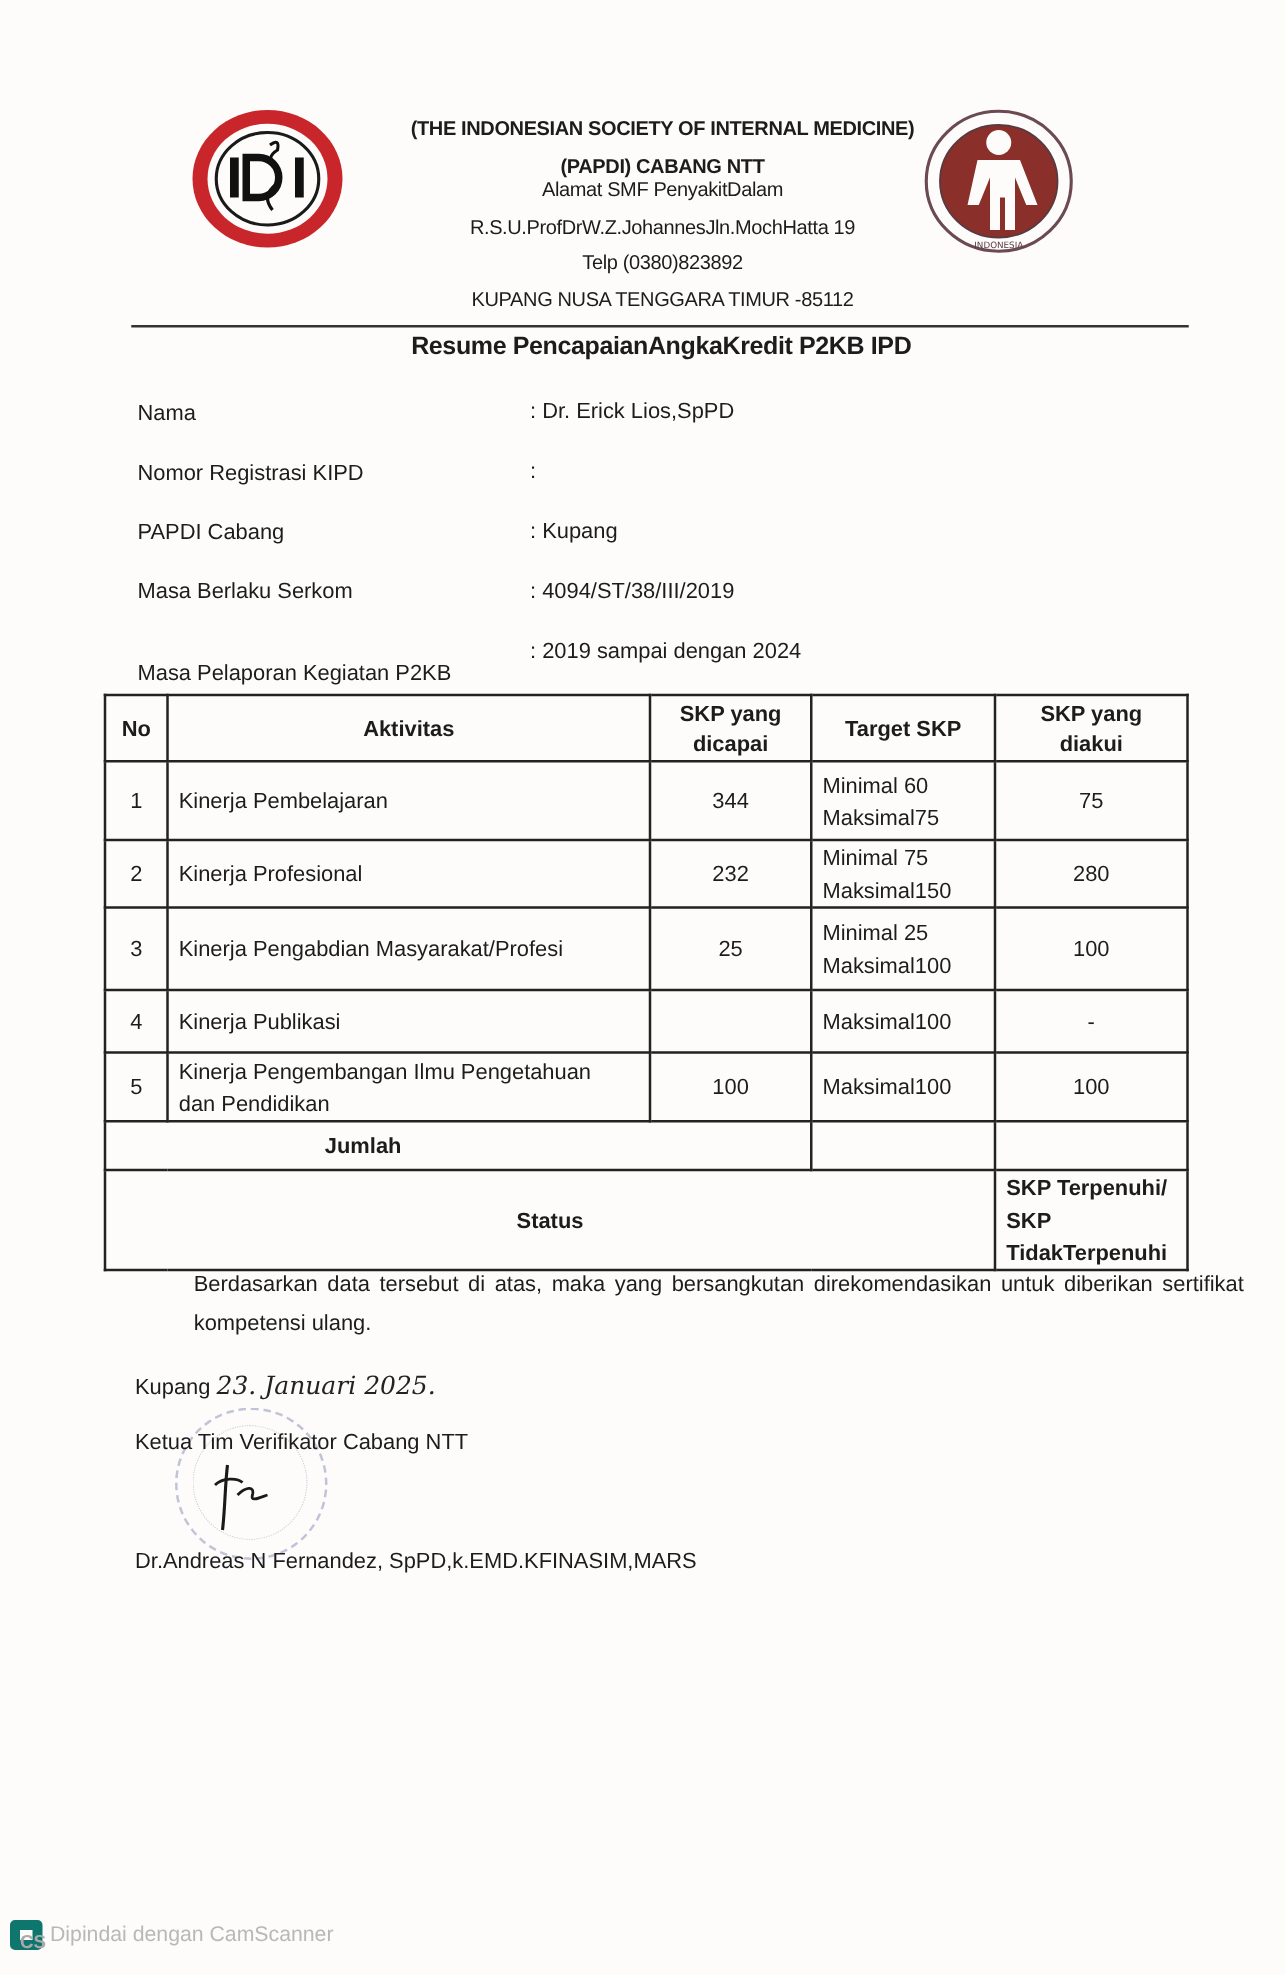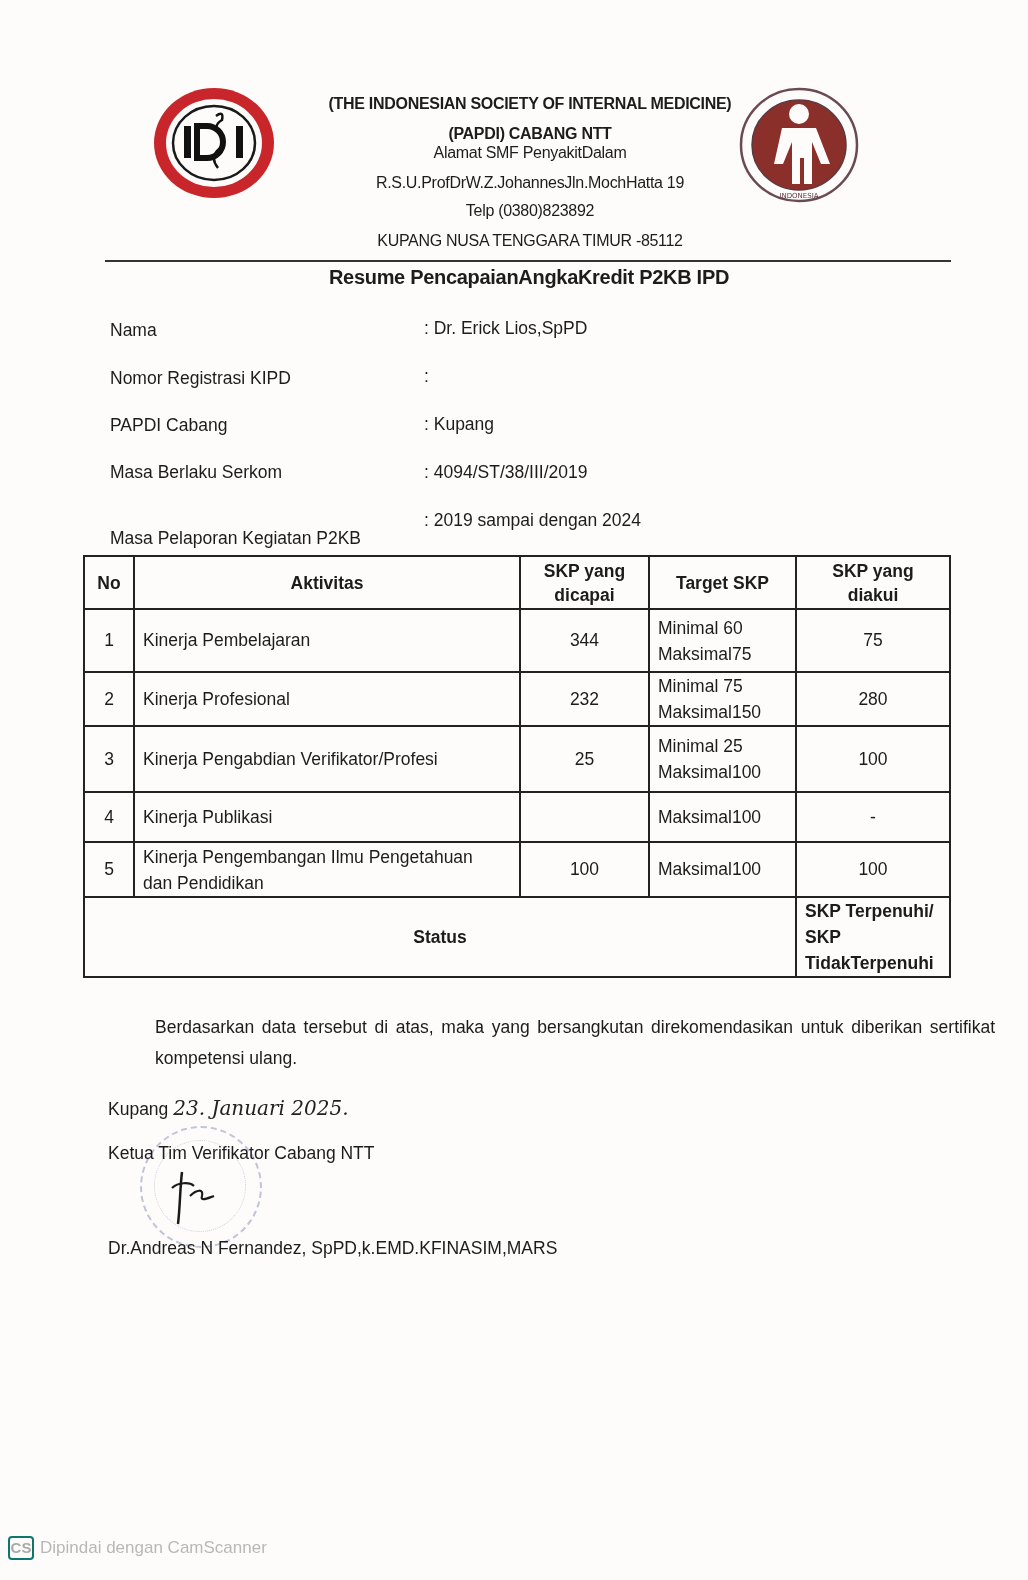--- a/index.html
+++ b/index.html
@@ -56,21 +56,21 @@
   .stamp-inner {
     position: absolute; left: 12px; top: 12px; width: 90px; height: 90px; border-radius: 50%;
     border: 1px dotted rgba(120,130,170,0.35);
   }
   .signature { left: 168px; top: 1168px; width: 70px; height: 60px; }
 
   .footer {
     left: 8px; top: 1536px; font-size: 17px; color: #b8b8b8; display: flex; align-items: center; gap: 6px;
   }
   .cs-badge {
-    display: inline-block; width: 26px; height: 24px; border: 2px solid #0f766e; border-radius: 4px;
+    display: inline-block; width: 26px; height: 24px; border: 8px solid #0f766e; border-radius: 4px;
     font-weight: bold; font-size: 15px; color: #aaa; text-align: center; line-height: 24px; box-sizing: border-box;
     line-height: 20px;
   }
 </style>
 </head>
 <body>
 
 <div class="abs logo-left">
   <svg width="124" height="114" viewBox="0 0 124 114">
     <ellipse cx="62" cy="57" rx="60" ry="55" fill="#c8262b"></ellipse>
@@ -156,21 +156,21 @@
       <td class="c-center">232</td>
       <td class="c-left lh2">
         <div>Minimal 75</div>
         <div>Maksimal150</div>
       </td>
       <td class="c-center">280</td>
     </tr>
 
     <tr style="height:66px;">
       <td class="c-center">3</td>
-      <td class="c-left">Kinerja Pengabdian Verifikator/Profesi</td>
+      <td class="c-left">Kinerja Pengabdian Masyarakat/Profesi</td>
       <td class="c-center">25</td>
       <td class="c-left lh2">
         <div>Minimal 25</div>
         <div>Maksimal100</div>
       </td>
       <td class="c-center">100</td>
     </tr>
 
     <tr style="height:50px;">
       <td class="c-center">4</td>
@@ -184,20 +184,25 @@
       <td class="c-center">5</td>
       <td class="c-left lh2">
         <div>Kinerja Pengembangan Ilmu Pengetahuan</div>
         <div>dan Pendidikan</div>
       </td>
       <td class="c-center">100</td>
       <td class="c-left">Maksimal100</td>
       <td class="c-center">100</td>
     </tr>
 
+    <tr style="height:39px;">
+      <td colspan="3" style="text-align:center; font-weight:bold; padding-right:160px;">Jumlah</td>
+      <td></td>
+      <td></td>
+    </tr>
 
     <tr style="height:78px;">
       <td colspan="4" style="text-align:center; font-weight:bold;">Status</td>
       <td class="status-cell">
         <div>SKP Terpenuhi/</div>
         <div>SKP</div>
         <div>TidakTerpenuhi</div>
       </td>
     </tr>
   </tbody>

